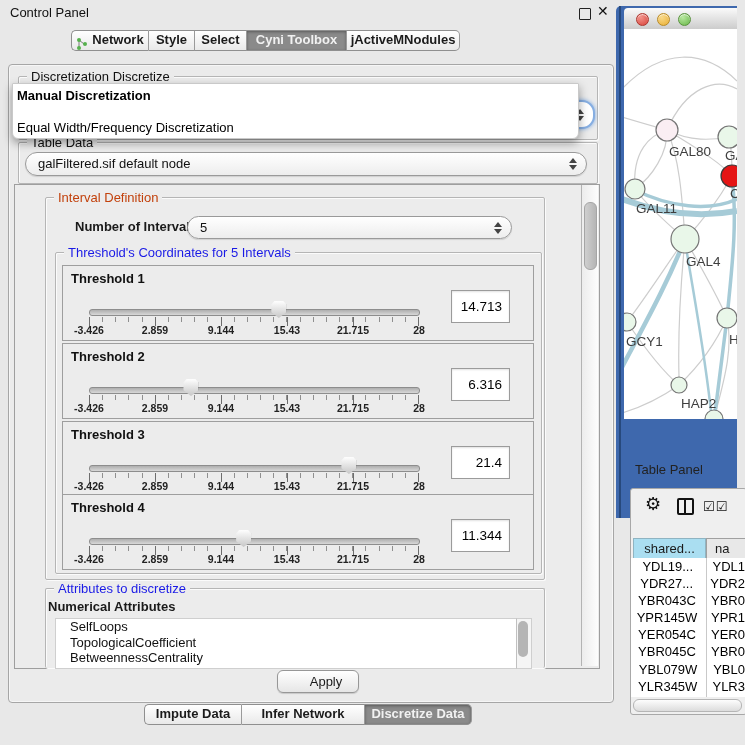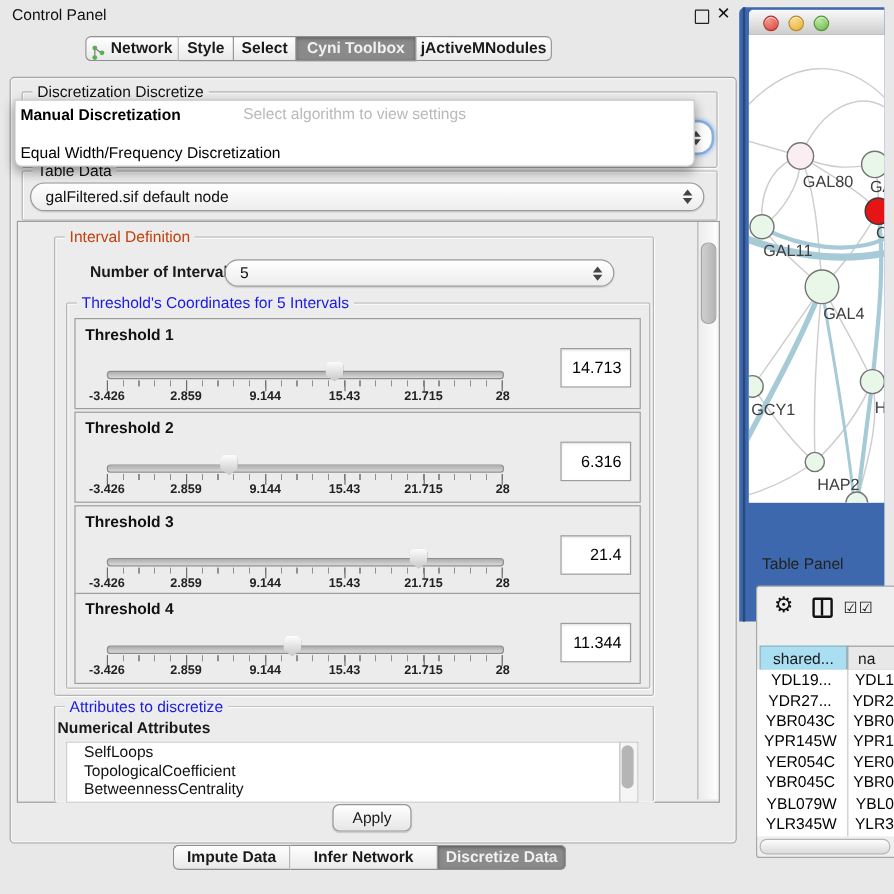--- a/index.html
+++ b/index.html
@@ -76,28 +76,28 @@
          background:linear-gradient(#fefefe,#c7c7c7);
          filter:drop-shadow(0 0 1px #787878);}
   .ticks{position:absolute;left:26px;top:51px;width:330px;height:9px;
          background:repeating-linear-gradient(90deg,#8f8f8f 0 1px,transparent 1px 13.16px);
          background-size:330px 5px;background-repeat:no-repeat;}
   .ticks i{position:absolute;top:0;width:1px;height:9px;background:#6d6d6d;}
   .tls{position:absolute;left:26px;top:58px;width:330px;height:12px;}
   .tls span{position:absolute;transform:translateX(-50%);font-size:10.5px;font-weight:700;color:#222;white-space:nowrap;}
   .tls span:nth-child(1){left:0%}.tls span:nth-child(2){left:20%}.tls span:nth-child(3){left:40%}
   .tls span:nth-child(4){left:60%}.tls span:nth-child(5){left:80%}.tls span:nth-child(6){left:100%}
-  .valbox{position:absolute;left:404px;top:24px;width:50px;height:31px;background:#fff;border:1px solid #9b9b9b;
+  .valbox{position:absolute;left:388px;top:24px;width:50px;height:31px;background:#fff;border:1px solid #9b9b9b;
           font-size:13.5px;line-height:31px;text-align:right;padding-right:7px;color:#000;
           box-shadow:inset 0 1px 2px rgba(0,0,0,.12);}
 
   .attr-item{height:15.5px;font-size:13px;line-height:15.5px;padding-left:14px;color:#111;white-space:nowrap;}
 
   .btn{background:linear-gradient(#ffffff,#e6e6e6);border:1px solid #979797;border-radius:6px;
-       font-size:13px;text-align:center;box-shadow:0 1px 1px rgba(0,0,0,.15);}
+       font-size:13px;text-align:center;box-shadow:0 1px 1px rgba(0,0,0,.15);padding-left:16px;}
 
   
   .netwin{left:616px;top:6px;width:121px;height:512px;background:#3e68ad;border-radius:5px 0 0 0;text-align:center;}
   .netwin .darkline{position:absolute;left:3px;top:0;width:2px;height:100%;background:#27497c;}
   .net-titlebar{position:absolute;left:8px;top:2px;right:0;height:21px;
        background:linear-gradient(#fafafa,#cccccc);border-bottom:1px solid #8f8f8f;border-radius:4px 0 0 0;}
   .tl-dot{position:absolute;top:5px;width:11px;height:11px;border-radius:50%;box-shadow:inset 0 1px 1px rgba(255,255,255,.7);}
   .canvas{position:absolute;left:8px;top:23px;width:113px;height:390px;background:#ffffff;overflow:hidden;}
 
   .tp-label{left:635px;top:462px;font-size:13px;color:#222;}
@@ -151,21 +151,20 @@
 <div class="abs outer-panel"></div>
 
 <div class="abs groupbox" style="left:18px;top:76px;width:578px;height:62px;">
   <span class="gtitle" style="color:#111">Discretization Discretize</span>
 </div>
 <div class="abs focus-combo">
     <span class="stepper"></span>
   </div>
 
 <div class="abs popup">
-  <div class="prompt">Select algorithm to view settings</div>
   <div class="it1">Manual Discretization</div>
   <div class="it2">Equal Width/Frequency Discretization</div>
 </div>
 
 <div class="abs groupbox" style="left:18px;top:142px;width:578px;height:40px;">
   <span class="gtitle" style="color:#111">Table Data</span>
 </div>
 <div class="abs combo" style="left:25px;top:152px;width:548px;height:22px;">
   <span>galFiltered.sif default node</span>
   <span class="stepper"></span>

